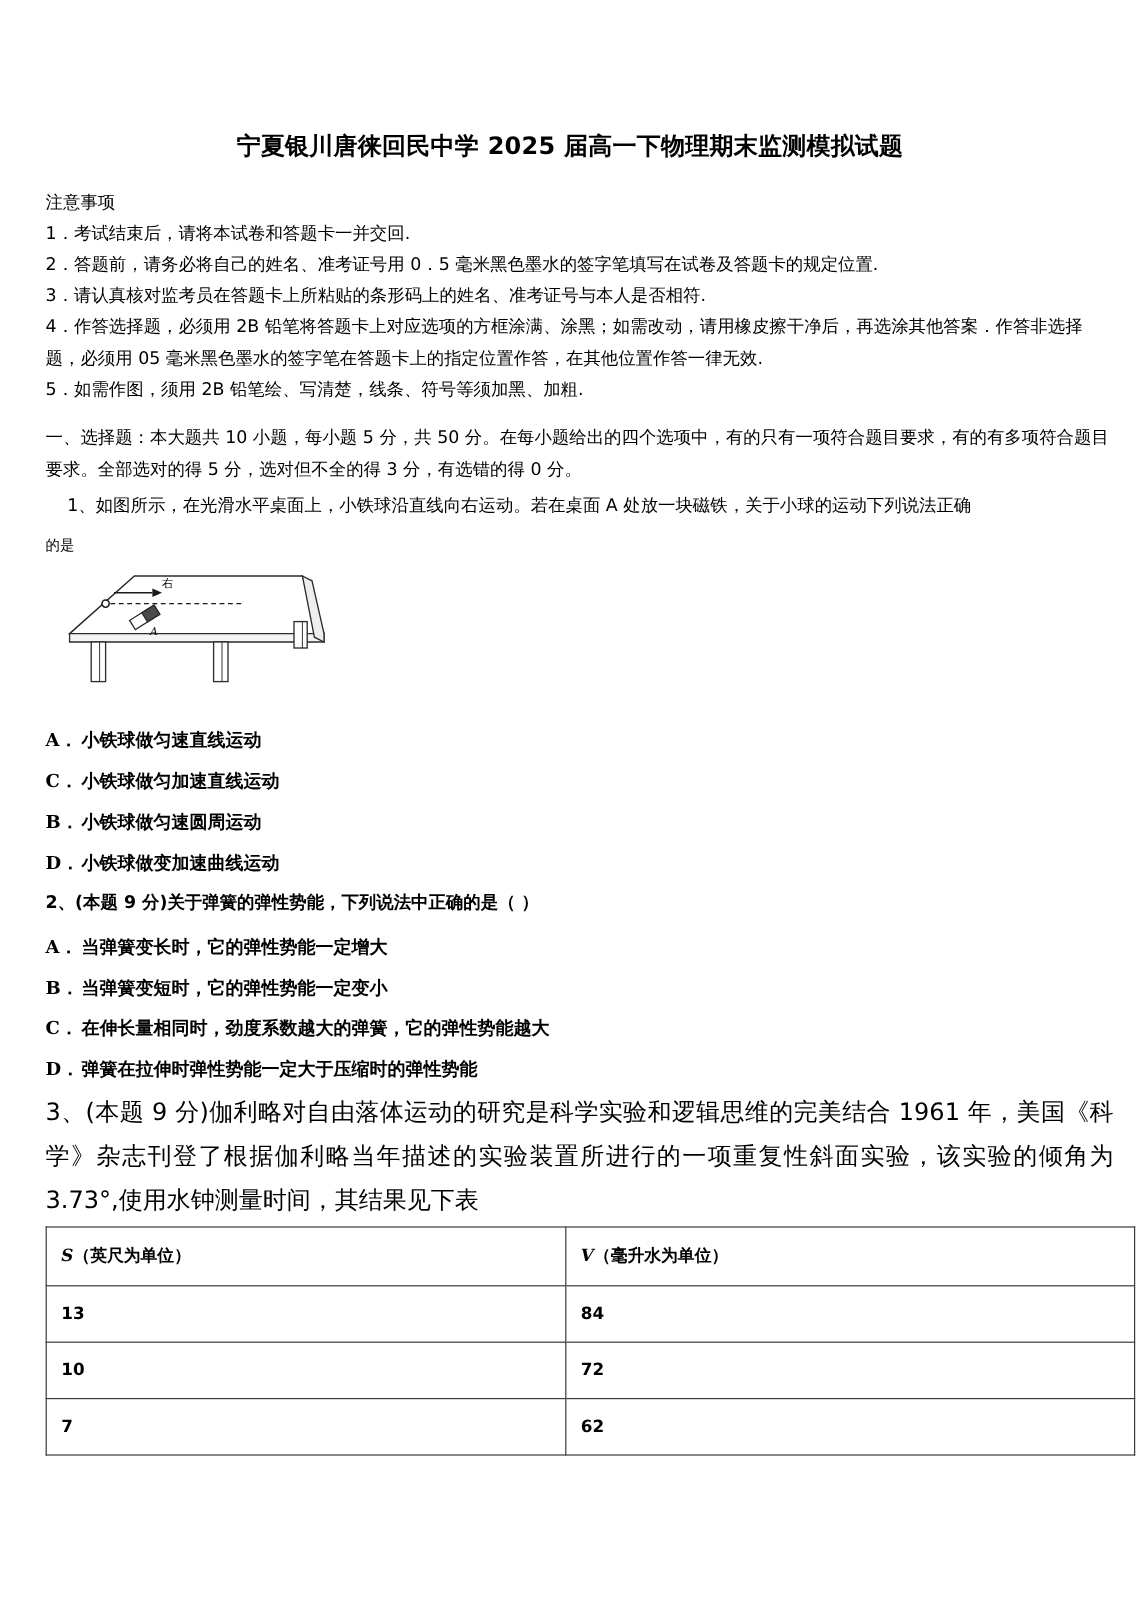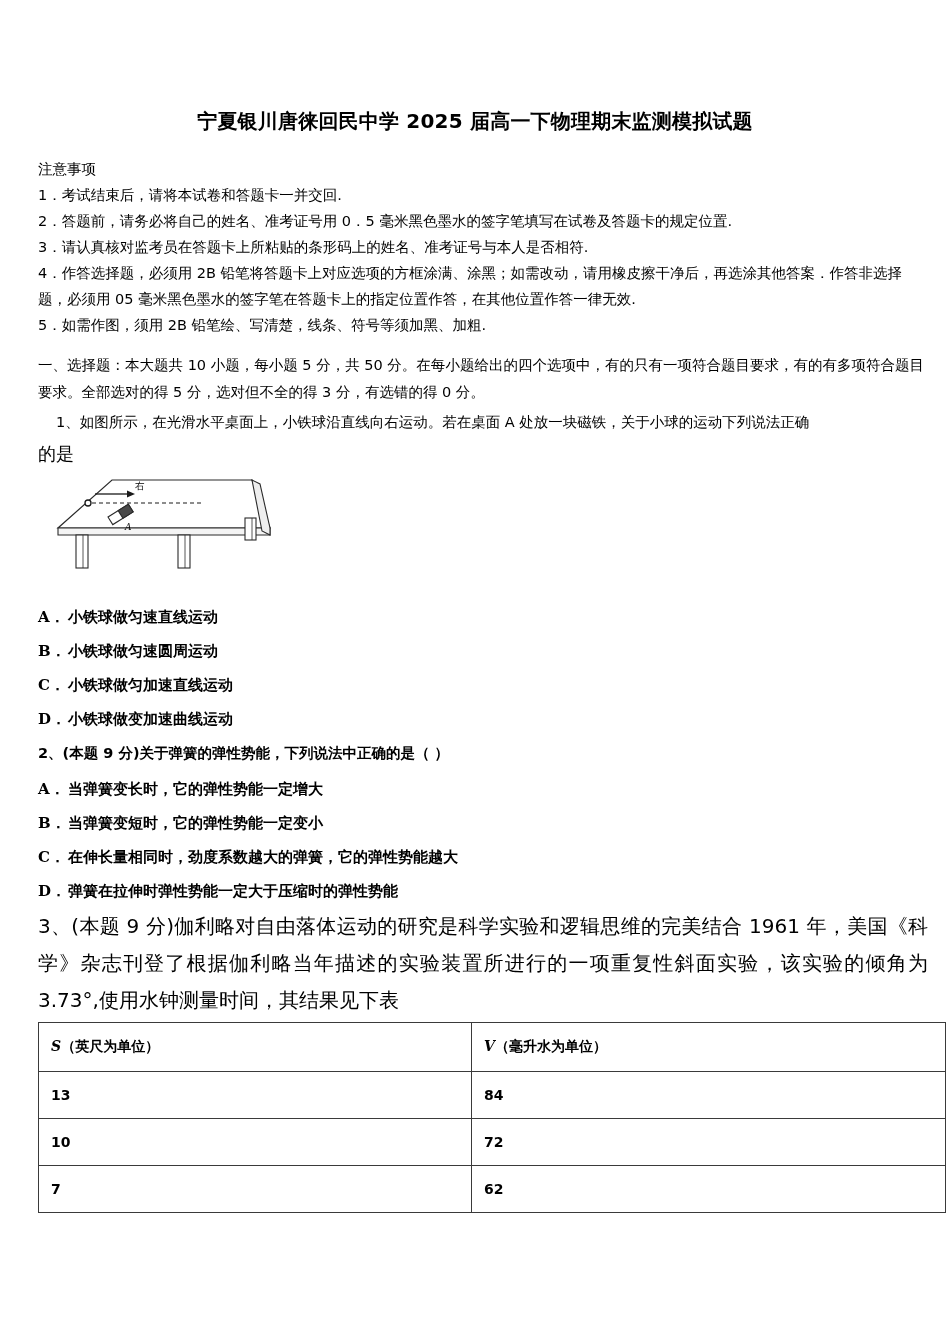--- a/index.html
+++ b/index.html
@@ -64,21 +64,21 @@
     left: 56px; top: 408px;
     width: 890px;
   }
   .q-line {
     font-size: 14.5px;
     line-height: 28px;
   }
   .q1-cont {
     position: absolute;
     left: 38px; top: 440px;
-    font-size: 18px;
+    font-size: 12px;
     line-height: 28px;
   }
   
   .figure-wrap {
     position: absolute;
     left: 52px; top: 472px;
     width: 240px;
     height: 110px;
   }
   .figure-wrap svg { display: block; }
@@ -212,22 +212,22 @@
         <rect x="0" y="0" width="24" height="9" fill="#ffffff" stroke="#2b2b2b" stroke-width="1.1"></rect>
         <rect x="12" y="0" width="12" height="9" fill="#4a4a4a" stroke="#2b2b2b" stroke-width="1.1"></rect>
       </g>
     </svg>
     <div style="position:absolute; left:83px; top:8px; font-size:9.5px; font-family:'DejaVu Sans','Liberation Sans',sans-serif;">右</div>
     <div style="position:absolute; left:73px; top:50px; font-size:9px; font-style:italic; font-family:'DejaVu Serif','Liberation Serif',serif;">A</div>
   </div>
 
   <div class="opts-1">
     <div class="opt"><span class="lab">A．</span><span class="txt">小铁球做匀速直线运动</span></div>
+    <div class="opt"><span class="lab">C．</span><span class="txt">小铁球做匀加速直线运动</span></div>
     <div class="opt"><span class="lab">B．</span><span class="txt">小铁球做匀速圆周运动</span></div>
-    <div class="opt"><span class="lab">C．</span><span class="txt">小铁球做匀加速直线运动</span></div>
     <div class="opt"><span class="lab">D．</span><span class="txt">小铁球做变加速曲线运动</span></div>
   </div>
 
   <div class="q2-block">
     <div class="q2-stem"><span>2、</span><span>(本题 9 分)关于弹簧的弹性势能，下列说法中正确的是（ ）</span></div>
   </div>
 
   <div class="opts-2">
     <div class="opt"><span class="lab">A．</span><span class="txt">当弹簧变长时，它的弹性势能一定增大</span></div>
     <div class="opt"><span class="lab">B．</span><span class="txt">当弹簧变短时，它的弹性势能一定变小</span></div>

